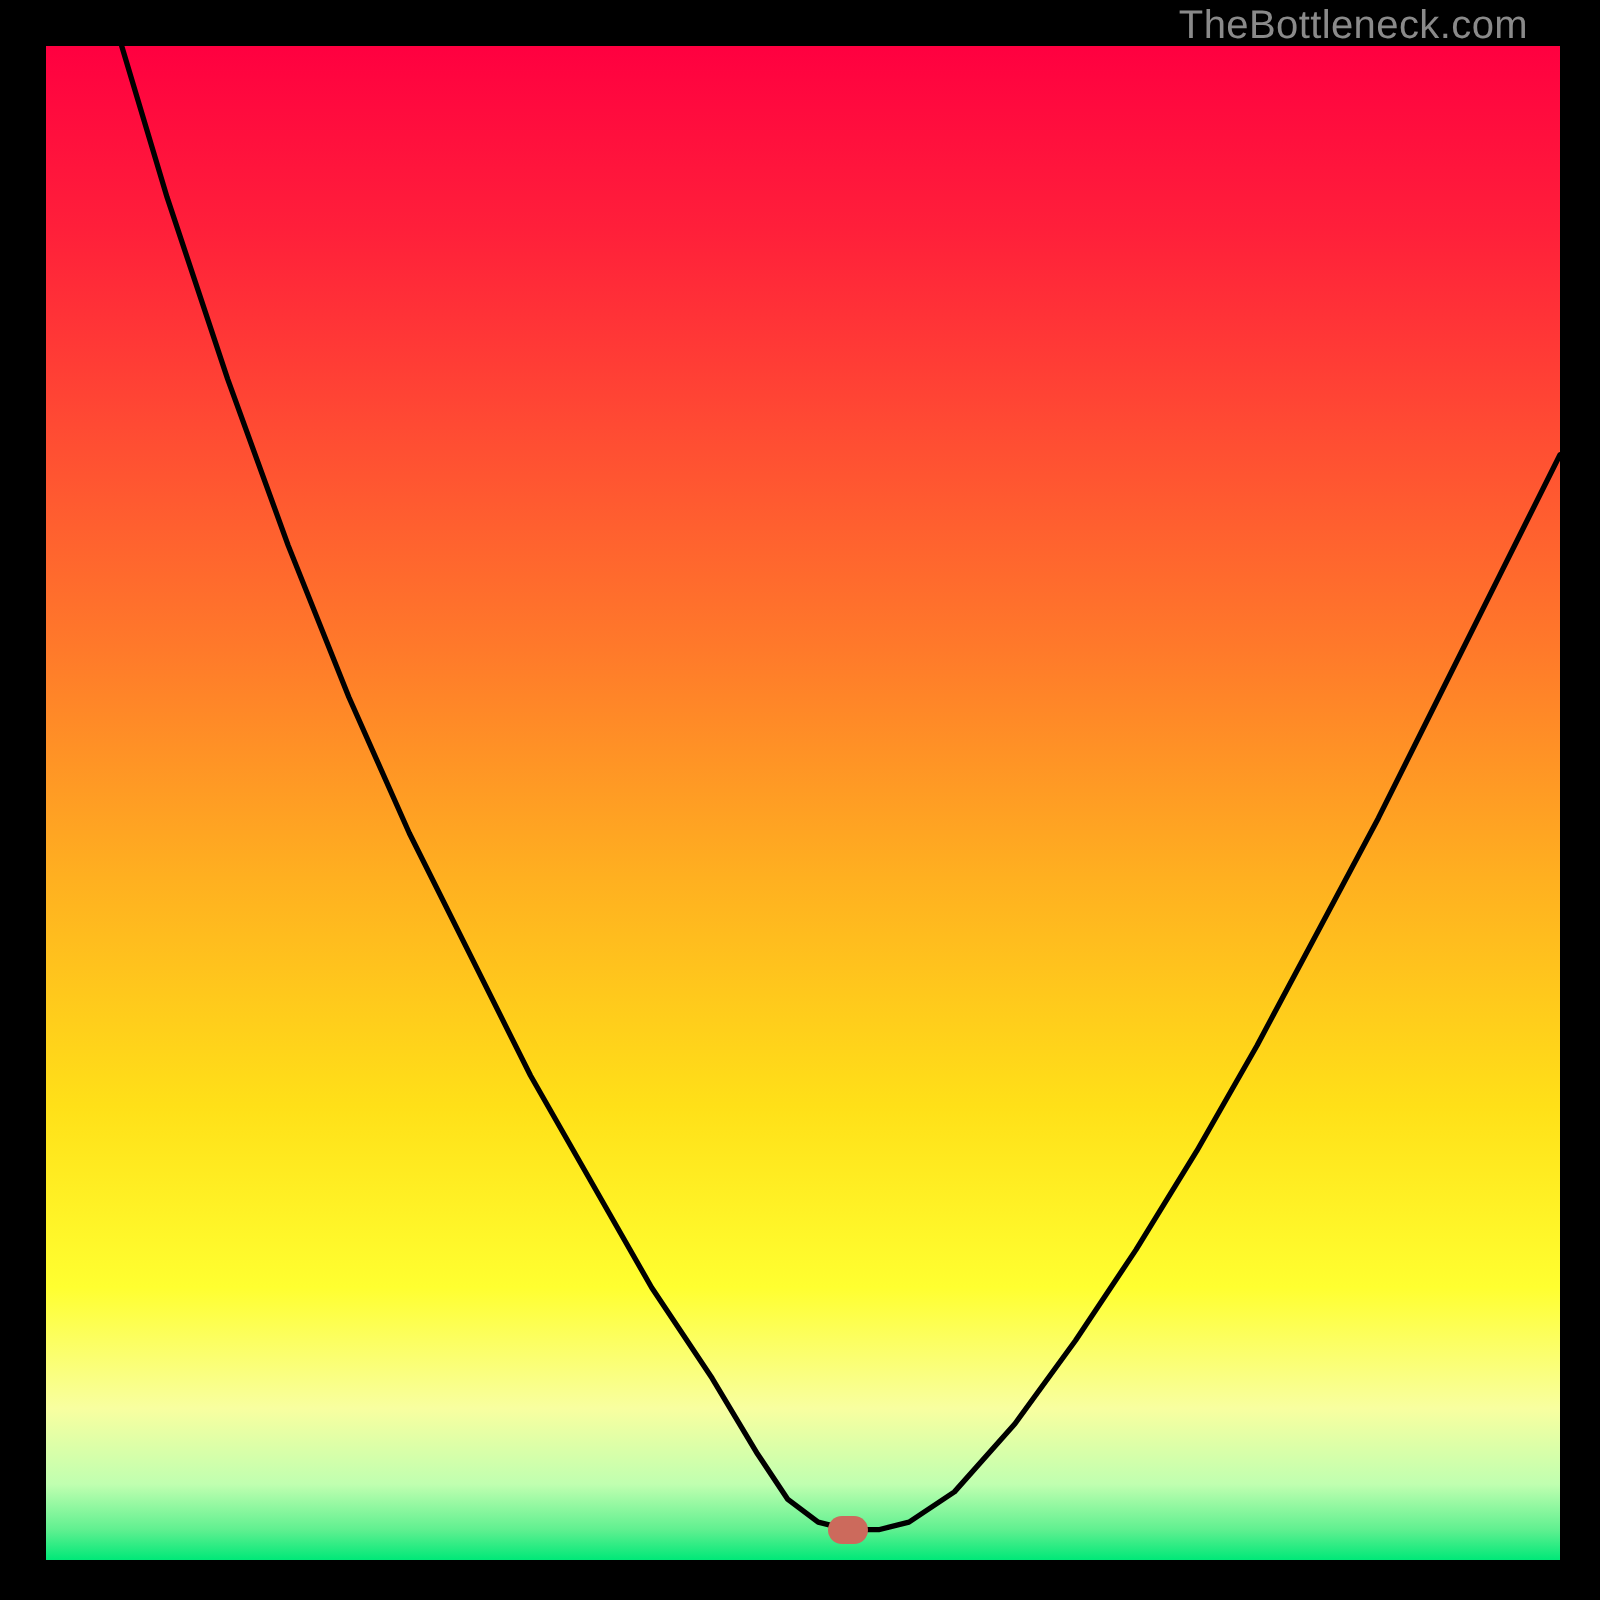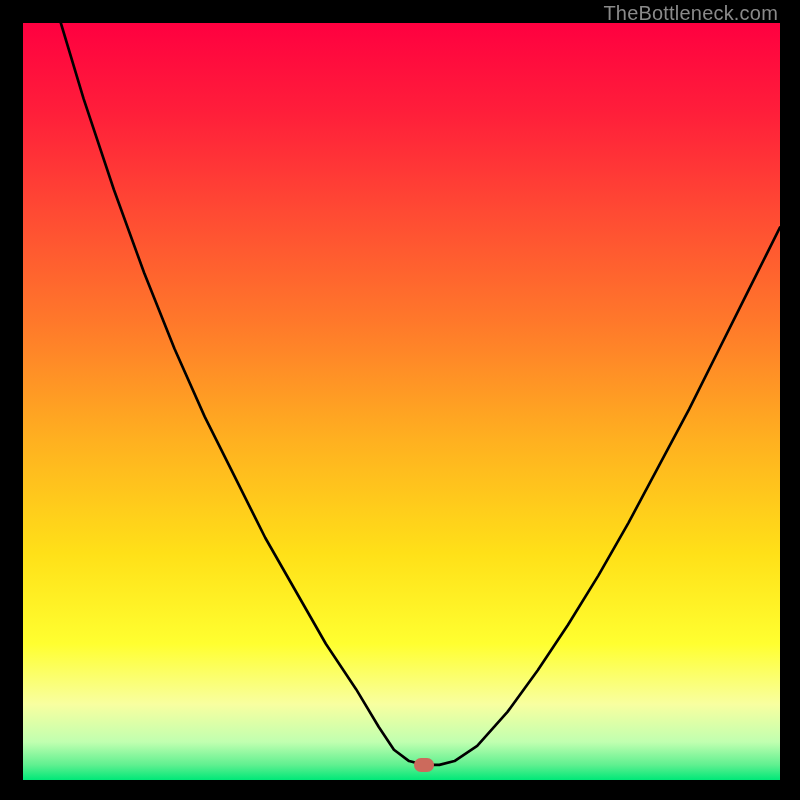--- a/index.html
+++ b/index.html
@@ -34,21 +34,21 @@
   .curve-svg {
     position: absolute;
     left: 0;
     top: 0;
     width: 757px;
     height: 757px;
   }
   .watermark {
     position: absolute;
     top: 2px;
-    right: 22px;
+    right: 36px;
     color: #8a8a8a;
     font-family: Arial, Helvetica, sans-serif;
     font-size: 20px;
     letter-spacing: 0.2px;
   }
   .marker {
     position: absolute;
     border-radius: 7px;
     width: 20px;
     height: 14px;

